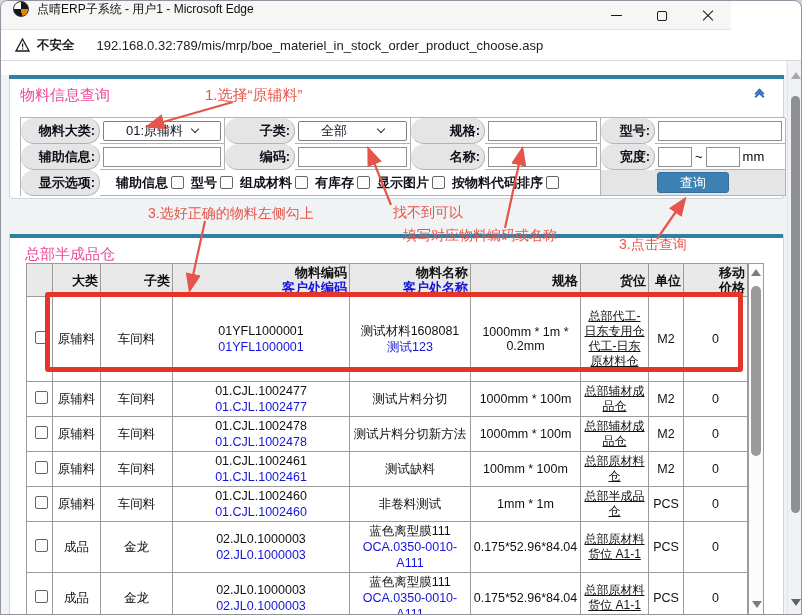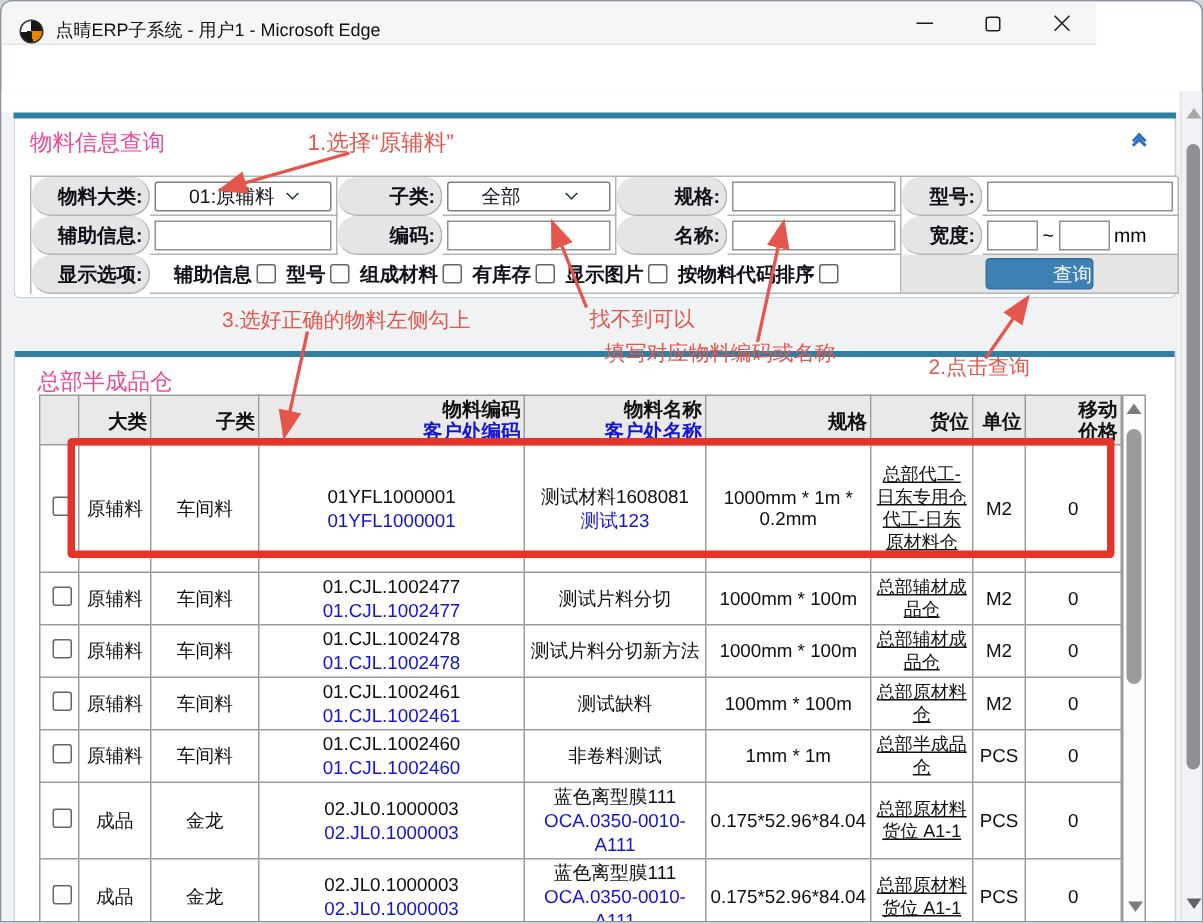--- a/index.html
+++ b/index.html
@@ -2,21 +2,21 @@
 <html><head>
 <meta charset="utf-8">
 <style>
   * { margin:0; padding:0; box-sizing:border-box; }
   html,body { background:#cfd3da; font-family:"Liberation Sans","DejaVu Sans",sans-serif; }
   .window {
     position:relative; width:802px; height:615px; background:#fff;
     border:1px solid #8f959e; border-radius:8px 8px 0 0; overflow:hidden;
   }
   
-  .titlebar { position:absolute; left:0; top:0; width:730px; height:29px; background:#f6f6f7; border-bottom:1px solid #e3e3e5; display:flex; align-items:flex-end; }
+  .titlebar { position:absolute; left:0; top:0; width:730px; height:29px; background:#f6f6f7; border-bottom:1px solid #e3e3e5; display:flex; align-items:flex-start; }
   .favicon { width:16px; height:16px; margin:0 8px 0 12px; border-radius:50%;
     background:conic-gradient(#161616 0 25%, #e88600 25% 48%, #161616 48% 75%, #ffffff 75% 100%);
     border:1px solid #333; }
   .win-title { font-size:12px; color:#101010; }
   .win-controls { position:absolute; right:0; top:0; height:29px; display:flex; }
   .win-btn { width:46px; height:29px; display:flex; align-items:center; justify-content:center; }
   .ic-min { width:11px; height:1px; background:#1a1a1a; }
   .ic-max { width:10px; height:10px; border:1px solid #1a1a1a; border-radius:2px; }
   .ic-close { position:relative; width:12px; height:12px; }
   .ic-close::before,.ic-close::after { content:""; position:absolute; left:-1px; top:5px; width:14px; height:1px; background:#1a1a1a; }
@@ -44,21 +44,21 @@
   .flabel { background:#e5e5e5; justify-content:flex-end; padding-right:4px; font-weight:bold; color:#0d0f18;border-radius:13px; }
   .fvalue { background:#fff; }
   .selectbox { flex:1; margin:2px 3px; height:20px; border:1px solid #7f7f7f; border-radius:2px; background:#fff; display:flex; align-items:center; justify-content:space-between; padding:0 22px; color:#101020; }
   .sel-chev { width:6px; height:6px; border-right:1.6px solid #233; border-bottom:1.6px solid #233; transform:rotate(45deg); margin-top:-3px; }
   .tinput { flex:1; margin:2px 3px; height:20px; border:1px solid #8f8f8f; background:#fff; font:inherit; padding:0 3px; min-width:0; }
   .w-small { flex:0 0 34px; }
   .opts-cell { grid-column:2 / span 5; padding-left:16px; }
   .btn-cell { grid-column:7 / span 2; background:#e5e5e5; justify-content:center; }
   .opt-item { display:inline-flex; align-items:center; margin-right:7px; font-weight:bold; color:#101018; }
   .cb { display:inline-block; width:13px; height:13px; border:1px solid #666; border-radius:2px; background:#fdfdfd; margin-left:3px; }
-  .query-btn { width:72px; height:21px; background:#3c80b4; border:1px solid #356f9e; border-radius:3px; color:#fff; font-size:13px; font-family:inherit;text-align:right; }
+  .query-btn { width:72px; height:21px; background:#3c80b4; border:1px solid #356f9e; border-radius:3px; color:#fff; font-size:13px; font-family:inherit; }
   
   .tbl-area { position:absolute; left:16px; top:29px; }
   table.mat { table-layout:fixed; border-collapse:collapse; width:721px; font-size:12.5px; color:#111; }
   table.mat th, table.mat td { border:1px solid #9b9b9b; text-align:center; vertical-align:middle; padding:1px 2px; overflow:hidden; }
   table.mat th { background:#e9e9e9; font-size:13px; font-weight:bold; height:31px; line-height:15px;text-align:right; }
   .h2blue { color:#1515d8; }
   .ln { line-height:16px; }
   .blue { color:#1515d8; }
   .c-loc { font-size:12px; line-height:15px;text-decoration:underline; }
   
@@ -96,20 +96,31 @@
         </div>
       <div class="win-btn">
           <span class="ic-max"></span>
         </div>
       <div class="win-btn">
           <span class="ic-close"></span>
         </div>
     </div>
   </div>
 
+  <div class="addressbar">
+    <span class="warn-icon">
+      <svg width="15" height="14" viewBox="0 0 15 14">
+          <path d="M7.5 1 L14 13 L1 13 Z" fill="none" stroke="#1c1c1c" stroke-width="1.3"></path>
+          <rect x="7" y="5.4" width="1.2" height="4" fill="#1c1c1c"></rect>
+          <rect x="7" y="10.4" width="1.2" height="1.2" fill="#1c1c1c"></rect>
+        </svg>
+    </span>
+    <span class="sec-label">不安全</span>
+    <span class="url-text">192.168.0.32:789/mis/mrp/boe_materiel_in_stock_order_product_choose.asp</span>
+  </div>
 
   <div class="page-bg"></div>
   <div class="top-white"></div>
 
   <div class="panel panel1">
     <div class="teal-bar"></div>
     <div class="panel-title" style="left:10px; top:11px;">物料信息查询</div>
     <div class="collapse-icon">
         <span class="chev"></span>
         <span class="chev"></span>
@@ -383,21 +394,21 @@
     <line x1="204" y1="220" x2="189" y2="288" stroke="#e4554c" stroke-width="2.2" marker-end="url(#ah)"></line>
     <line x1="390" y1="204" x2="368" y2="149" stroke="#e4554c" stroke-width="2.2" marker-end="url(#ah)"></line>
     <line x1="504" y1="227" x2="521" y2="149" stroke="#e4554c" stroke-width="2.2" marker-end="url(#ah)"></line>
     <line x1="656" y1="238" x2="683" y2="199" stroke="#e4554c" stroke-width="2.2" marker-end="url(#ah)"></line>
   </svg>
 
   <div class="ann-text ann-1">1.选择“原辅料”</div>
   <div class="ann-text ann-2">3.选好正确的物料左侧勾上</div>
   <div class="ann-text ann-3">找不到可以</div>
   <div class="ann-text ann-4">填写对应物料编码或名称</div>
-  <div class="ann-text ann-5">2.点击查询</div>
+  <div class="ann-text ann-5">3.点击查询</div>
 
   <div class="out-scroll">
     <div class="tri-up out-up"></div>
     <div class="out-thumb"></div>
     <div class="tri-down out-down"></div>
   </div>
 
 </div>
 
 </body></html>

